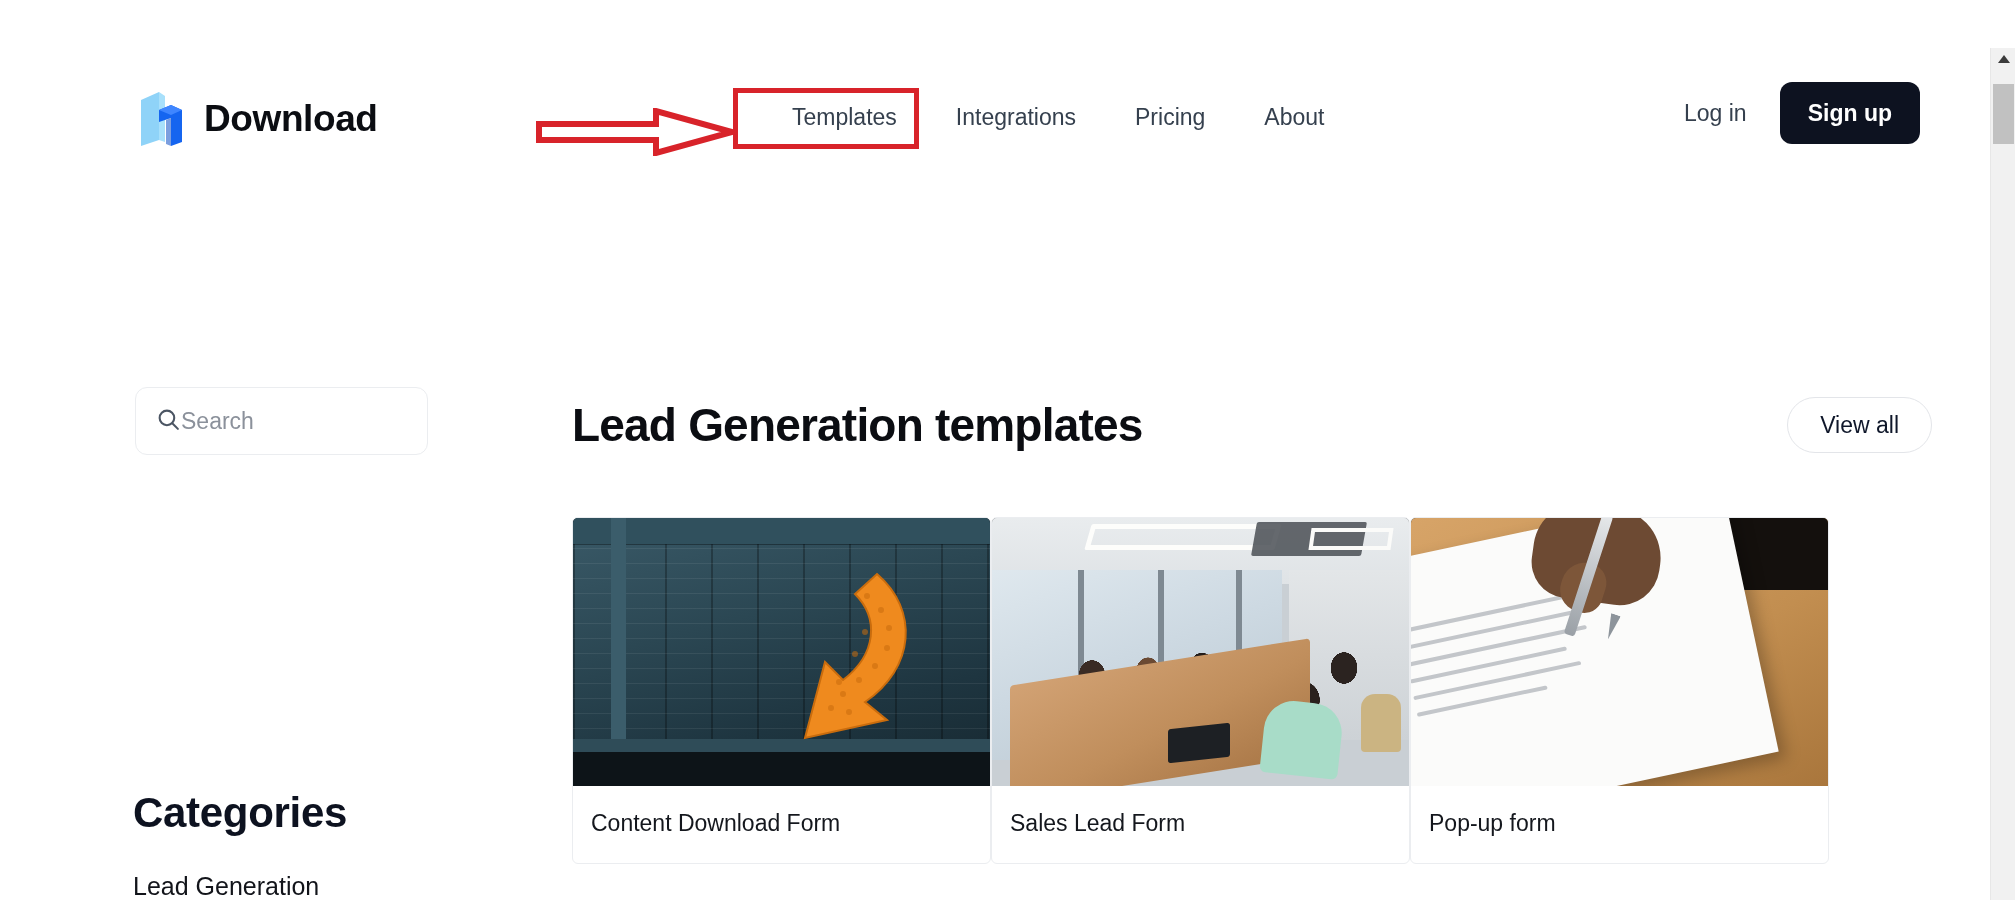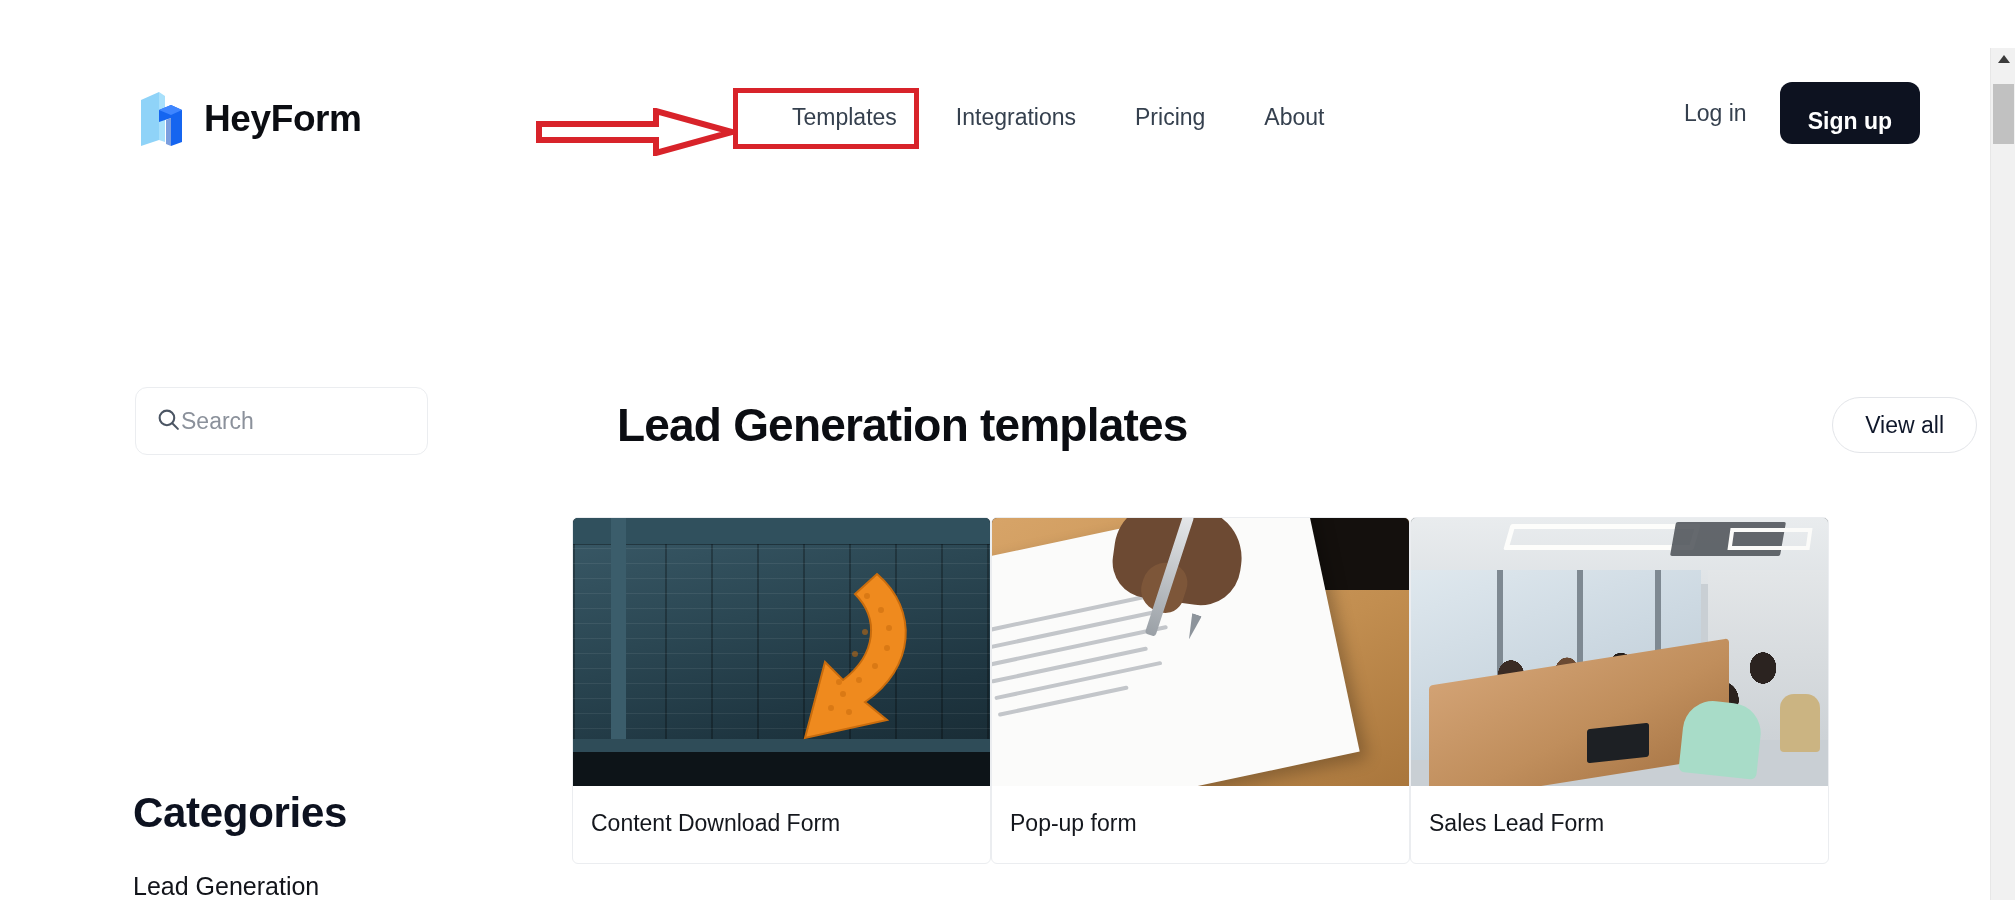--- a/index.html
+++ b/index.html
@@ -91,21 +91,21 @@
     cursor: pointer;
     white-space: nowrap;
   }
   .signup-btn {
     background: #0d1220;
     color: #ffffff;
     font-size: 23px;
     font-weight: 700;
     border: none;
     border-radius: 12px;
-    padding: 8px 28px;
+    padding: 0 28px;
     height: 62px;
     line-height: 62px;
     cursor: pointer;
     white-space: nowrap;
     font-family: "Liberation Sans", sans-serif;
   }
 
   
   .annotation-layer {
     position: absolute;
@@ -201,21 +201,20 @@
     background: #ffffff;
   }
 
   .section-head {
     position: absolute;
     left: 96px; top: 132px;
     width: 1360px;
     display: flex;
     align-items: center;
     justify-content: space-between;
-    margin-left: 45px;
   }
   .section-title {
     font-size: 46px;
     font-weight: 700;
     color: #0b0d12;
     letter-spacing: -0.8px;
     line-height: 1;
   }
   .view-all-btn {
     border: 1.5px solid #e3e5e9;
@@ -415,21 +414,21 @@
     <div class="brand">
       <span class="logo-mark">
         <svg width="47" height="60" viewBox="0 0 47 60" xmlns="http://www.w3.org/2000/svg">
           <polygon points="3,12 21,4 21,52 3,58" fill="#8fd3f8"></polygon>
           <polygon points="21,4 27,8 27,54 21,52" fill="#a8e0fb"></polygon>
           <polygon points="21,22 33,17 44,22 44,54 33,58 33,30 21,34" fill="#1565f0"></polygon>
           <polygon points="33,17 44,22 33,27 21,22" fill="#3f86ff"></polygon>
           <polygon points="33,30 33,58 28,56 28,32" fill="#0f4fc4" opacity="0.55"></polygon>
         </svg>
       </span>
-      <span class="brand-name">HeyForm</span>
+      <span class="brand-name">Download</span>
     </div>
 
     <div class="nav-links">
       <span class="nav-link templates">Templates</span>
       <span class="nav-link integrations">Integrations</span>
       <span class="nav-link pricing">Pricing</span>
       <span class="nav-link about">About</span>
     </div>
 
     <div class="nav-actions">
@@ -491,20 +490,43 @@
                   <circle cx="96" cy="62" r="3"></circle>
               </g>
             </g>
           </svg>
         </div>
         <div class="t-card-title">Content Download Form</div>
       </div>
 
       <div class="t-card">
         <div class="t-card-img">
+          <div class="img-meeting">
+            <div class="mt-ceiling"></div>
+            <div class="mt-light-a"></div>
+            <div class="mt-light-b"></div>
+            <div class="mt-light-c"></div>
+            <div class="mt-window"></div>
+            <div class="mt-mullion" style="left:86px"></div>
+            <div class="mt-mullion" style="left:166px"></div>
+            <div class="mt-mullion" style="left:244px"></div>
+            <div class="mt-wall-right"></div>
+            <div class="mt-chair-a"></div>
+            <div class="mt-people"></div>
+            <div class="mt-table"></div>
+            <div class="mt-laptop"></div>
+            <div class="mt-teal"></div>
+            <div class="mt-chair-b"></div>
+          </div>
+        </div>
+        <div class="t-card-title">Sales Lead Form</div>
+      </div>
+
+      <div class="t-card">
+        <div class="t-card-img">
           <div class="img-sign">
             <div class="sg-dark"></div>
             <div class="sg-paper">
               <div class="sg-lines">
                 <div class="sg-line" style="width:100%"></div>
                 <div class="sg-line" style="width:92%"></div>
                 <div class="sg-line" style="width:97%"></div>
                 <div class="sg-line" style="width:84%"></div>
                 <div class="sg-line" style="width:90%"></div>
                 <div class="sg-line" style="width:70%"></div>
@@ -512,43 +534,20 @@
             </div>
             <div class="sg-hand"></div>
             <div class="sg-thumb"></div>
             <div class="sg-pen"></div>
             <div class="sg-nib"></div>
           </div>
         </div>
         <div class="t-card-title">Pop-up form</div>
       </div>
 
-      <div class="t-card">
-        <div class="t-card-img">
-          <div class="img-meeting">
-            <div class="mt-ceiling"></div>
-            <div class="mt-light-a"></div>
-            <div class="mt-light-b"></div>
-            <div class="mt-light-c"></div>
-            <div class="mt-window"></div>
-            <div class="mt-mullion" style="left:86px"></div>
-            <div class="mt-mullion" style="left:166px"></div>
-            <div class="mt-mullion" style="left:244px"></div>
-            <div class="mt-wall-right"></div>
-            <div class="mt-chair-a"></div>
-            <div class="mt-people"></div>
-            <div class="mt-table"></div>
-            <div class="mt-laptop"></div>
-            <div class="mt-teal"></div>
-            <div class="mt-chair-b"></div>
-          </div>
-        </div>
-        <div class="t-card-title">Sales Lead Form</div>
-      </div>
-
     </div>
   </div>
 
   <div class="annotation-layer">
     <div class="anno-box"></div>
     <svg class="anno-arrow" viewBox="0 0 200 48" xmlns="http://www.w3.org/2000/svg">
       <path d="M3 16 L120 16 L120 3 L196 24 L120 45 L120 32 L3 32 Z" fill="none" stroke="#d8232a" stroke-width="6" stroke-linejoin="miter"></path>
     </svg>
   </div>
 

